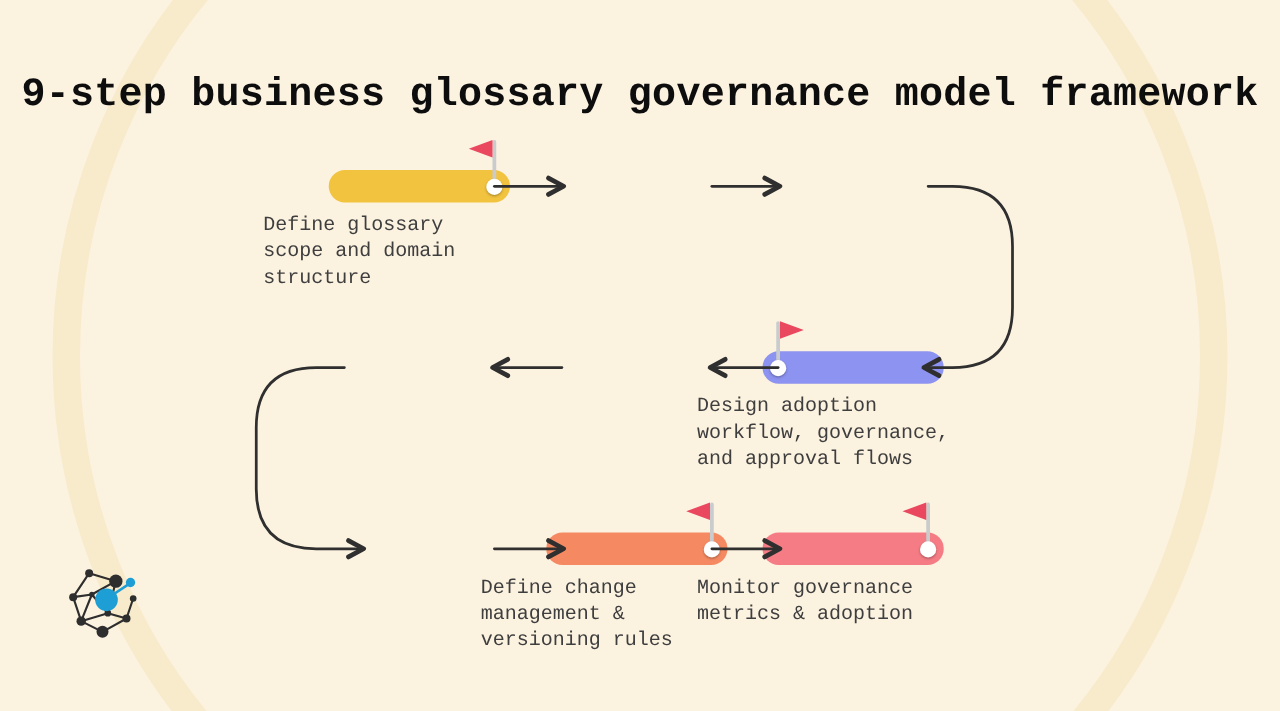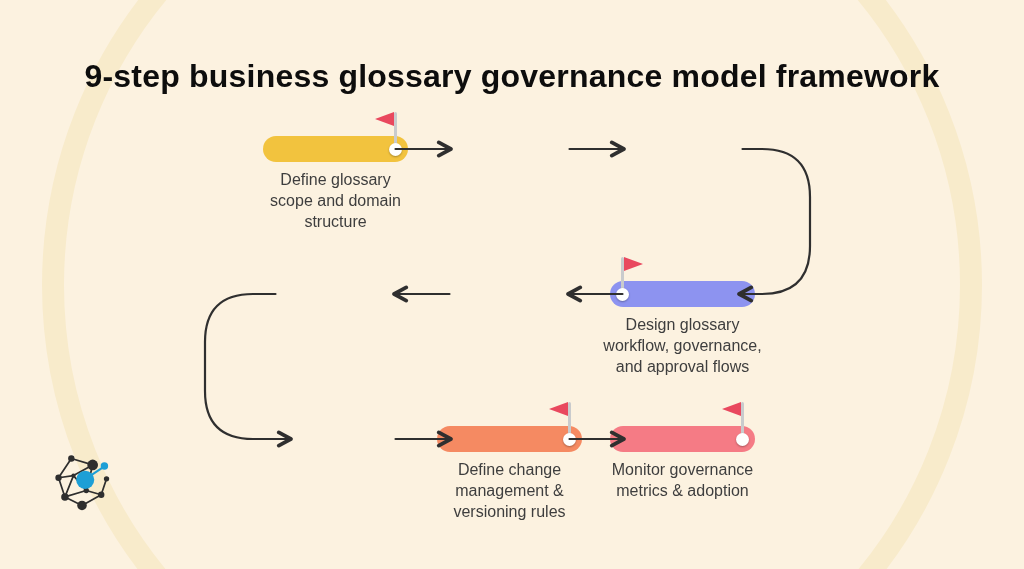--- a/index.html
+++ b/index.html
@@ -1,21 +1,21 @@
 <!DOCTYPE html>
 <html style="--background: #FCF2E0; --ring: #F8EBCB; --line: #2F2F2F; --flag: #E9485E; --pole: #C9CBCD; --label-text: #3E3E3E; --title-text: #0D0D0D; --logo-dark: #2E2E2E; --logo-blue: #1D9FD6;"><head>
 <meta charset="utf-8">
 <style>
   html,body{margin:0;padding:0;}
   .canvas{
     position:relative;
     width:1024px;height:569px;
     overflow:hidden;
     background:var(--background,#FCF2E0);
-    font-family:Liberation Sans, sans-serif;
+    font-family:Liberation Mono, monospace;
   }
   .ring{
     position:absolute;
     left:42px;top:-185px;
     width:896px;height:896px;
     border:22px solid var(--ring,#F8EBCB);
     border-radius:50%;
   }
   .title{
     position:absolute;
@@ -54,21 +54,21 @@
     width:0;height:0;
     border-top:7px solid transparent;
     border-bottom:7px solid transparent;
     z-index:3;
   }
   .pill.end-right .flagtri{left:112px;border-right:19px solid var(--flag,#E9485E);}
   .pill.end-left  .flagtri{left:14px;border-left:19px solid var(--flag,#E9485E);}
   .label{
     position:absolute;top:34px;
     left:50%;width:250px;margin-left:-125px;
-    text-align:center;
+    text-align:left;
     font-size:16px;line-height:1.3;
     color:var(--label-text,#3E3E3E);
     white-space:pre-line;
   }
   .flow-svg{position:absolute;left:0;top:0;z-index:5;pointer-events:none;}
   .flow{stroke:var(--line,#2F2F2F);stroke-width:2.2;fill:none;stroke-linecap:round;}
   .flow-head{stroke:var(--line,#2F2F2F);fill:none;}
   .logo{position:absolute;left:50px;top:450px;z-index:2;}
 </style>
 </head>
@@ -94,21 +94,21 @@
 
 
 
 
   <div class="step" style="left:610px;top:281px">
     <div class="pill end-left" style="background-color: rgb(141, 147, 240);">
       <span class="pole"></span>
       <span class="flagtri"></span>
       <span class="dot"></span>
     </div>
-    <div class="label">Design glossary
+    <div class="label">Design adoption
 workflow, governance,
 and approval flows</div>
   </div>
 
 
   <div class="step" style="left:437px;top:426px">
     <div class="pill end-right" style="background-color: rgb(245, 138, 98);">
       <span class="pole"></span>
       <span class="flagtri"></span>
       <span class="dot"></span>

